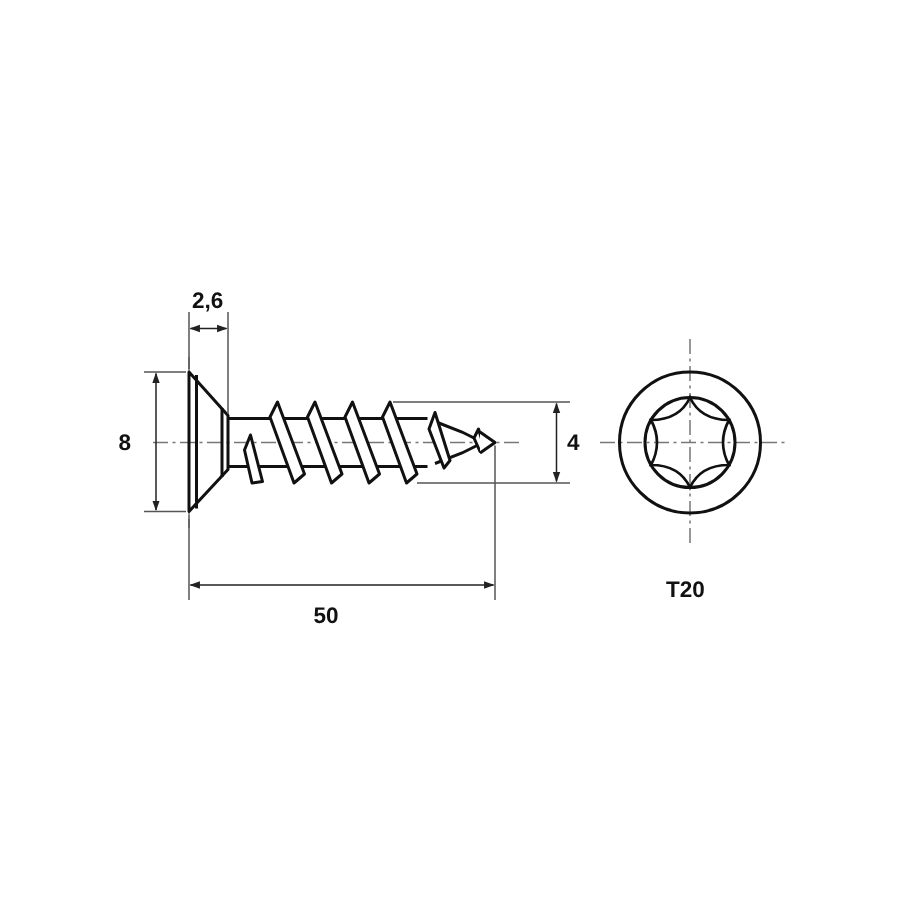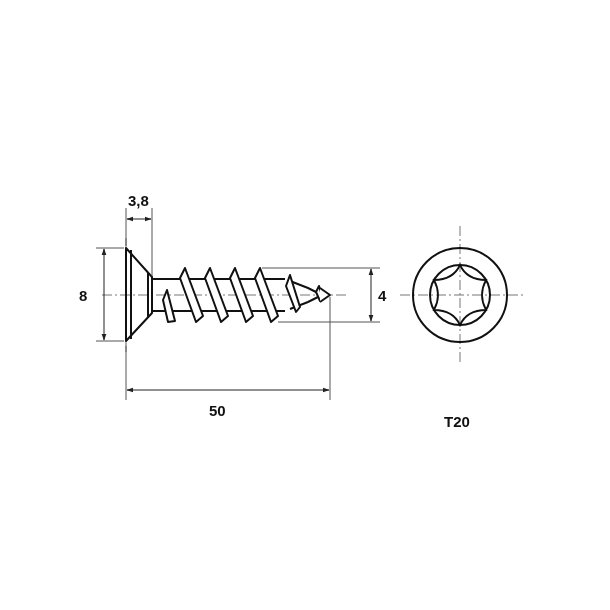--- a/index.html
+++ b/index.html
@@ -68,17 +68,17 @@
     <g stroke="#777" stroke-width="1" stroke-dasharray="10,3,2,3" fill="none">
       <line x1="400" y1="295" x2="524" y2="295"></line>
       <line x1="460" y1="226" x2="460" y2="364"></line>
     </g>
     <circle cx="460" cy="295" r="47" stroke="#111" stroke-width="2" fill="none"></circle>
     <circle cx="460" cy="295" r="30" stroke="#111" stroke-width="2" fill="none"></circle>
     <path stroke="#111" stroke-width="1.8" fill="none" d="M460,265 Q467,280 486,280 Q478,295 486,310 Q467,310 460,325 Q453,310 434,310 Q442,295 434,280 Q453,280 460,265 Z"></path>
   </g>
 </svg>
 
-<div class="lbl" style="left:128px;top:193px;">3,8</div>
+<div class="lbl" style="left:128px;top:193px;">2,6</div>
 <div class="lbl" style="left:79px;top:288px;">8</div>
 <div class="lbl" style="left:378px;top:288px;">4</div>
 <div class="lbl" style="left:209px;top:403px;">50</div>
-<div class="lbl" style="left:444px;top:386px;margin-top:28px;">T20</div>
+<div class="lbl" style="left:444px;top:386px;">T20</div>
 
 </body></html>

